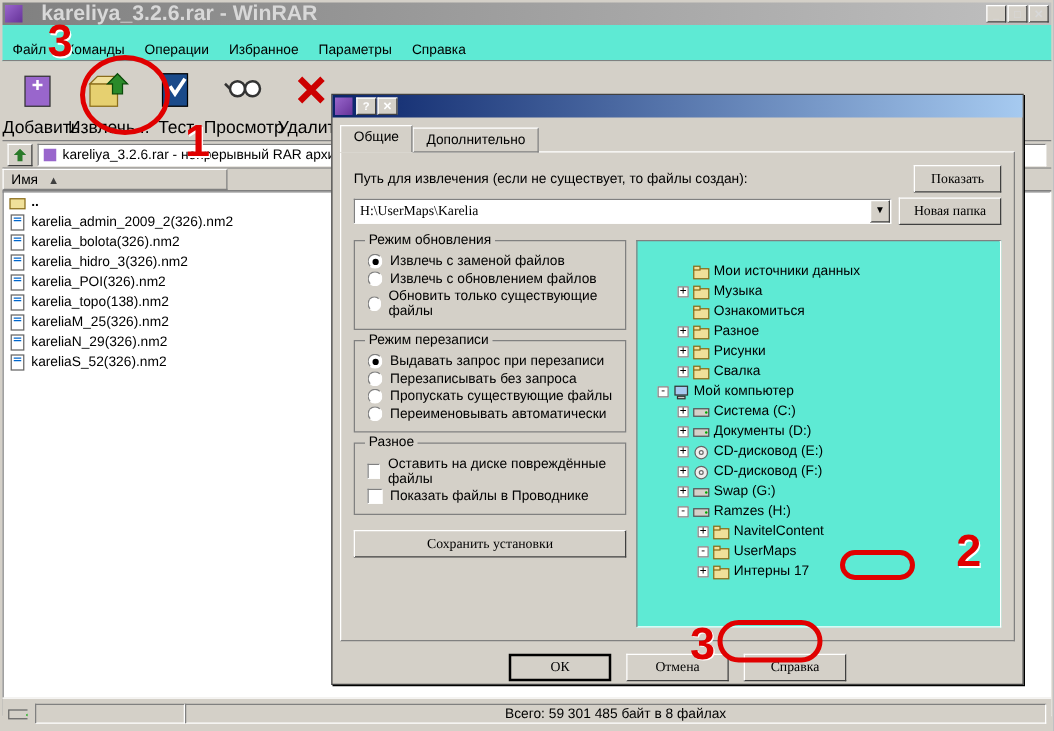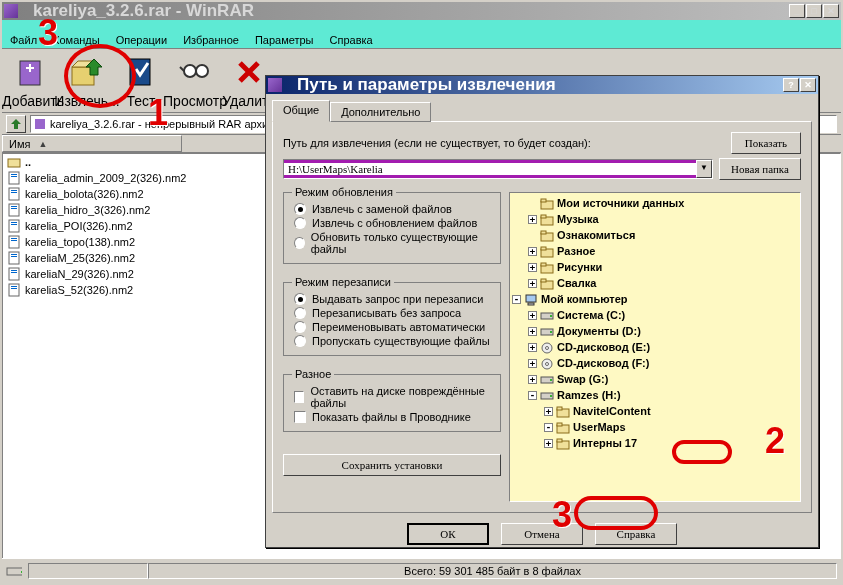--- a/index.html
+++ b/index.html
@@ -48,37 +48,37 @@
 
 .tab-strip { display: flex; }
 .tab { padding: 3px 10px; background: #d4d0c8; border: 1px solid; border-color: #fff #808080 #d4d0c8 #fff; cursor: pointer; position: relative; }
 .tab.active { border-bottom-color: #d4d0c8; z-index: 2; }
 .tab:not(.active) { margin-top: 2px; border-bottom-color: #808080; }
 .tab-panel { border: 1px solid; border-color: #fff #808080 #808080 #fff; padding: 10px; margin-top: -1px; height: 392px; display: flex; flex-direction: column; }
 
 .path-row { display: flex; align-items: center; gap: 6px; margin-bottom: 4px; }
 .path-label { flex: 1; }
 .btn { min-width: 70px; height: 22px; background: #d4d0c8; border: 1px solid; border-color: #fff #404040 #404040 #fff; cursor: pointer; font-size: 11px; font-family: Tahoma; padding: 0 10px; }
-.combo { flex: 1; height: 20px; background: #a21caf; border: 1px solid; border-color: #808080 #fff #fff #808080; display: flex; align-items: center; }
+.combo { flex: 1; height: 20px; background: #ffffff; border: 1px solid; border-color: #808080 #fff #fff #808080; display: flex; align-items: center; }
 .combo input { flex: 1; border: none; outline: none; font-size: 11px; padding: 0 4px; font-family: Tahoma; }
 .combo-btn { width: 16px; height: 18px; background: #d4d0c8; border: 1px solid; border-color: #fff #404040 #404040 #fff; text-align: center; line-height: 14px; font-size: 8px; cursor: pointer; }
 
 .columns { display: flex; gap: 8px; margin-top: 8px; flex: 1; min-height: 0; }
-.left-col { width: 218px; display: flex; flex-direction: column; gap: 18px; }
+.left-col { width: 218px; display: flex; flex-direction: column; gap: 8px; }
 .right-col { flex: 1; }
 
 .groupbox { border: 1px solid #808080; padding: 8px 10px 6px; position: relative; }
 .groupbox-title { position: absolute; top: -7px; left: 8px; background: #d4d0c8; padding: 0 3px; font-size: 11px; }
 .radio-row, .check-row { display: flex; align-items: center; gap: 6px; margin: 2px 0; }
 .radio, .check { width: 12px; height: 12px; background: #fff; border: 1px solid; border-color: #808080 #fff #fff #808080; display: inline-flex; align-items: center; justify-content: center; cursor: pointer; }
 .radio { border-radius: 50%; }
 .radio.checked::after { content: ''; width: 5px; height: 5px; background: #000; border-radius: 50%; }
 .disabled-text { color: #808080; }
 
-.tree { background: #fef9c3; border: 1px solid; border-color: #808080 #fff #fff #808080; height: 100%; overflow: auto; padding: 2px; font-weight: bold; }
+.tree { background: #5eead4; border: 1px solid; border-color: #808080 #fff #fff #808080; height: 100%; overflow: auto; padding: 16px; }
 .tree-row { display: flex; align-items: center; height: 16px; white-space: nowrap; cursor: pointer; }
 .tree-toggle { width: 9px; height: 9px; border: 1px solid #808080; background: #fff; text-align: center; line-height: 7px; font-size: 9px; margin-right: 3px; cursor: pointer; font-family: monospace; }
 .tree-spacer { display: inline-block; }
 .tree-icon { width: 14px; height: 13px; margin-right: 3px; display: inline-flex; align-items: center; justify-content: center; font-size: 11px; }
 .tree-label.selected { background: #0a246a; color: #fff; padding: 0 2px; }
 
 .dlg-buttons { display: flex; justify-content: center; gap: 12px; padding: 10px 0 2px; }
 .dlg-buttons .btn { min-width: 82px; }
 .btn.default { border: 2px solid #000; }
 
@@ -269,34 +269,33 @@
         <circle cx="16" cy="8" r="1" fill="#0a0"></circle>
       </svg>
     <div class="status-seg" style="width:120px"></div>
     <div class="status-seg" style="flex:1;justify-content:center">Всего: 59 301 485 байт в 8 файлах</div>
   </div>
 </div>
 
 <div class="dialog">
   <div class="dlg-titlebar">
     <div class="titlebar-icon"></div>
-    <div class="titlebar-text">Путь и параметры извлечения</div>
     <div class="titlebar-buttons">
       <div class="titlebar-btn">?</div>
       <div class="titlebar-btn">✕</div>
     </div>
   </div>
   <div class="dlg-content">
     <div class="tab-strip">
       <div class="tab active">Общие</div>
       <div class="tab">Дополнительно</div>
     </div>
     <div class="tab-panel">
       <div class="path-row">
-        <span class="path-label">Путь для извлечения (если не существует, то будет создан):</span>
+        <span class="path-label">Путь для извлечения (если не существует, то файлы создан):</span>
         <button class="btn">Показать</button>
       </div>
       <div class="path-row">
         <div class="combo">
           <input type="text" value="H:\UserMaps\Karelia" style="">
           <div class="combo-btn">▼</div>
         </div>
         <button class="btn" style="min-width:82px">Новая папка</button>
       </div>
 
@@ -322,25 +321,25 @@
             <div class="radio-row">
                 <span class="radio checked"></span>
                 <span>Выдавать запрос при перезаписи</span>
               </div>
             <div class="radio-row">
                 <span class="radio"></span>
                 <span>Перезаписывать без запроса</span>
               </div>
             <div class="radio-row">
                 <span class="radio"></span>
+                <span>Пропускать существующие файлы</span>
+              </div>
+            <div class="radio-row">
+                <span class="radio"></span>
                 <span>Переименовывать автоматически</span>
-              </div>
-            <div class="radio-row">
-                <span class="radio"></span>
-                <span>Пропускать существующие файлы</span>
               </div>
           </div>
           <div class="groupbox">
             <div class="groupbox-title">Разное</div>
             <div class="check-row">
                 <span class="check"></span>
                 <span>Оставить на диске повреждённые файлы</span>
               </div>
             <div class="check-row">
                 <span class="check"></span>

